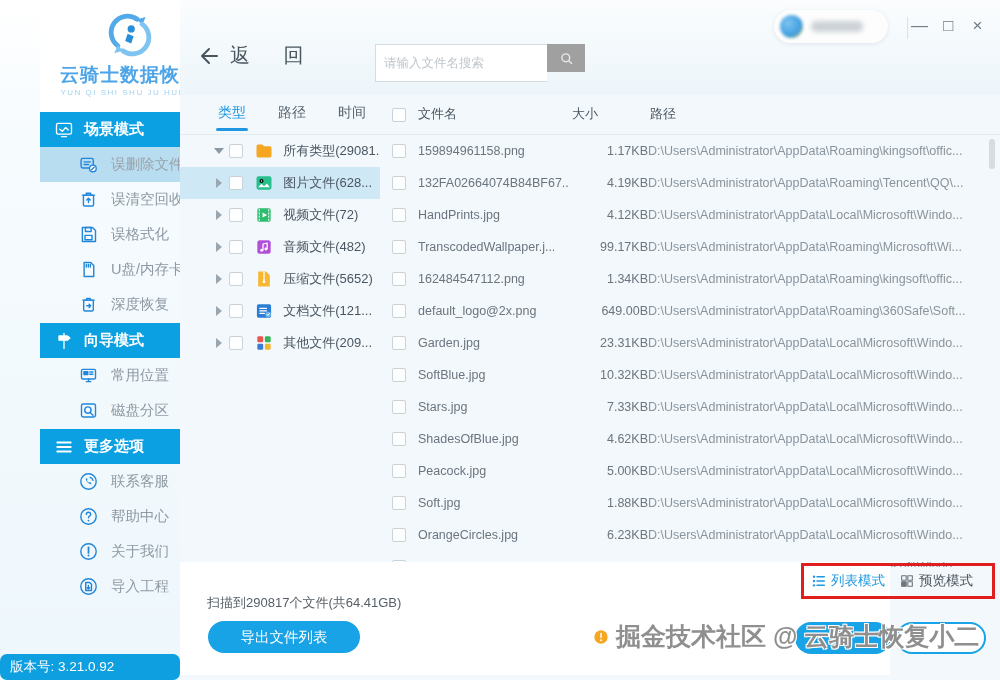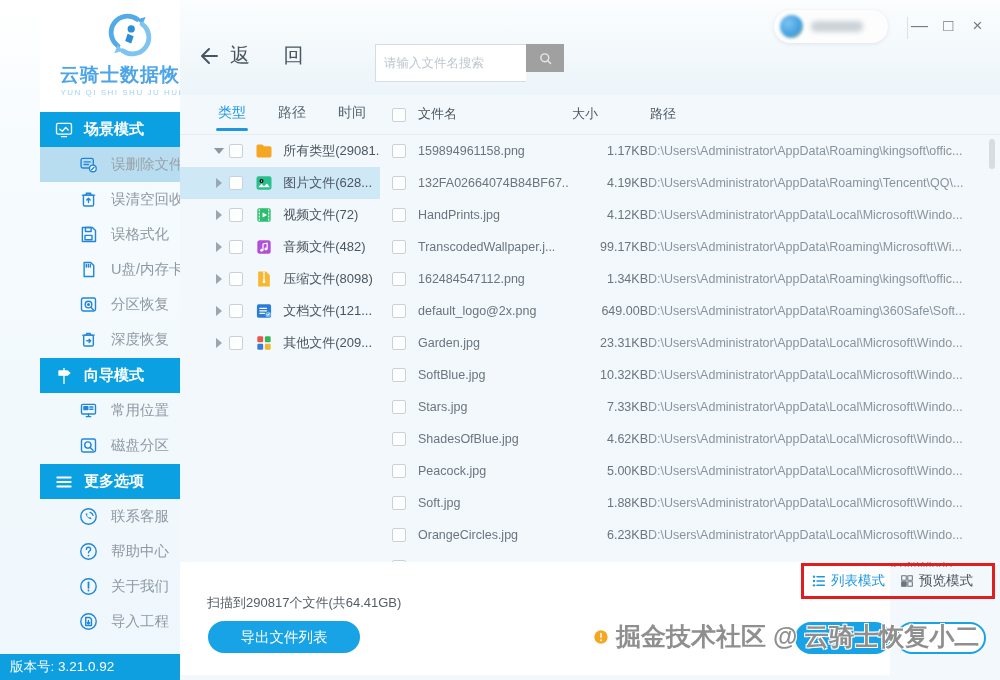--- a/index.html
+++ b/index.html
@@ -10,30 +10,30 @@
   .logo-area{height:112px;background:#fff;text-align:center;padding-top:6px;box-sizing:border-box;}
   .logo-area svg{width:62px;height:58px;display:block;margin:0 auto;}
   .logo-title{font-size:19px;font-weight:bold;color:#4da5e8;letter-spacing:1px;line-height:22px;}
   .logo-sub{font-size:8px;color:#a5d2f0;letter-spacing:1.5px;margin-top:2px;}
   .side-header{height:35px;background:#0aa0e2;color:#fff;display:flex;align-items:center;font-size:15px;font-weight:bold;padding-left:14px;box-sizing:border-box;gap:10px;}
   .side-header .icon{width:20px;height:20px;color:#fff;flex:0 0 auto;}
   .side-header.gap{margin-top:1px;font-family:Liberation Serif, serif;}
   .side-item{height:35px;display:flex;align-items:center;padding-left:38px;box-sizing:border-box;gap:12px;color:#8e99a3;font-size:14.5px;cursor:pointer;}
   .side-item .icon{width:21px;height:21px;color:#2186d9;flex:0 0 auto;}
   .side-item.selected{background:#b9ddf0;color:#98a2aa;}
-  .version{position:absolute;left:0;bottom:0;width:180px;height:26px;background:#0d9fe0;color:#fff;font-size:13.5px;line-height:26px;padding-left:10px;box-sizing:border-box;}
+  .version{position:absolute;left:0;bottom:0;width:180px;height:26px;background:#0d9fe0;color:#fff;font-size:13.5px;line-height:26px;padding-left:10px;box-sizing:border-box;border-radius:7px;}
 
   
   .main{position:absolute;left:180px;top:0;width:820px;height:680px;background:#f2f8fc;}
   .topbar{position:absolute;left:0;top:0;width:820px;height:95px;background:linear-gradient(180deg,#fbfdfe 0%,#ecf5fa 100%);}
   .back{position:absolute;left:18px;top:42px;display:flex;align-items:center;gap:8px;color:#49565f;font-size:20px;cursor:pointer;}
   .back svg{width:24px;height:24px;color:#49565f;}
   .back .back-label{letter-spacing:14px;}
   .searchbar{position:absolute;left:195px;top:44px;display:flex;}
-  .searchbar input{width:151px;height:28px;border:1px solid #d6dde2;border-right:none;background:#fff;padding:18px 8px;font-size:12.5px;color:#555;outline:none;box-sizing:border-box;}
+  .searchbar input{width:172px;height:28px;border:1px solid #d6dde2;border-right:none;background:#fff;padding:18px 8px;font-size:12.5px;color:#555;outline:none;box-sizing:border-box;}
   .searchbar input::placeholder{color:#bfc6cc;}
   .search-btn{width:38px;height:28px;background:#a0a0a0;border:none;display:flex;align-items:center;justify-content:center;cursor:pointer;}
   .search-btn svg{width:17px;height:17px;color:#e9e9e9;}
   .account-badge{position:absolute;left:594px;top:10px;width:114px;height:33px;background:#fdfdfd;border-radius:17px;box-shadow:0 1px 4px rgba(120,140,160,.18);display:flex;align-items:center;padding-left:6px;box-sizing:border-box;gap:8px;}
   .account-badge .avatar{width:23px;height:23px;border-radius:50%;background:radial-gradient(circle at 35% 35%,#7ec3f0,#3f9fe0 60%,#f4c53d 100%);filter:blur(1.5px);}
   .account-badge .blurbar{width:52px;height:11px;border-radius:5px;background:#ccd2d7;filter:blur(2.5px);}
   .win-divider{position:absolute;left:727px;top:17px;width:1px;height:22px;background:#dbe1e6;}
   .win-btns{position:absolute;right:8px;top:12px;display:flex;}
   .win-btn{width:29px;height:28px;text-align:center;line-height:28px;font-size:17px;color:#6e7a84;cursor:pointer;}
 
@@ -137,29 +137,20 @@
         </div>
         <div class="side-item">
           <span class="icon"><svg viewBox="0 0 24 24" fill="none" stroke="currentColor" stroke-width="1.6" stroke-linecap="round" stroke-linejoin="round" width="100%" height="100%">
               <path d="M7 4h7.5L18 7.5V20H7z"></path>
               <path d="M9.5 6.2v3M11.8 6.2v3M14.1 6.2v3"></path>
             </svg></span>
           <span>U盘/内存卡恢复</span>
         </div>
         <div class="side-item">
           <span class="icon"><svg viewBox="0 0 24 24" fill="none" stroke="currentColor" stroke-width="1.6" stroke-linecap="round" stroke-linejoin="round" width="100%" height="100%">
-              <rect x="4" y="4.5" width="16" height="15" rx="2"></rect>
-              <circle cx="12" cy="12" r="3.8"></circle>
-              <circle cx="12" cy="12" r="1" fill="currentColor"></circle>
-              <path d="M15 15.5l2.5 2.5"></path>
-            </svg></span>
-          <span>分区恢复</span>
-        </div>
-        <div class="side-item">
-          <span class="icon"><svg viewBox="0 0 24 24" fill="none" stroke="currentColor" stroke-width="1.6" stroke-linecap="round" stroke-linejoin="round" width="100%" height="100%">
               <path d="M5.5 7h13M10 7V5h4v2"></path>
               <rect x="6.5" y="7" width="11" height="12.5" rx="1.5"></rect>
               <path d="M10 13.5h4.5M12.7 11.7l1.8 1.8-1.8 1.8"></path>
             </svg></span>
           <span>深度恢复</span>
         </div>
         <div class="side-header gap">
           <span class="icon"><svg viewBox="0 0 24 24" fill="none" stroke="currentColor" stroke-width="1.6" stroke-linecap="round" stroke-linejoin="round" width="100%" height="100%">
               <path d="M12 3v18"></path>
               <path d="M6 6h10l3 2.5L16 11H6z" fill="currentColor"></path>
@@ -316,21 +307,21 @@
           <div class="tree-row">
             <span class="caret">
               <span class="caret-right"></span>
             </span>
             <span class="checkbox"></span>
             <span class="tree-icon"><svg viewBox="0 0 24 24" fill="none" stroke="currentColor" stroke-width="1.6" stroke-linecap="round" stroke-linejoin="round" width="100%" height="100%">
                 <path d="M5 3h9.5L19 7.5V21H5z" fill="#f7b731" stroke="none"></path>
                 <path d="M12 4v9" stroke="#fff" stroke-width="1.8" stroke-dasharray="1.8 1.8"></path>
                 <rect x="10.6" y="13.6" width="2.8" height="3.2" rx=".6" fill="#fff" stroke="none"></rect>
               </svg></span>
-            <span class="tree-label">压缩文件(8098)</span>
+            <span class="tree-label">压缩文件(5652)</span>
           </div>
           <div class="tree-row">
             <span class="caret">
               <span class="caret-right"></span>
             </span>
             <span class="checkbox"></span>
             <span class="tree-icon"><svg viewBox="0 0 24 24" fill="none" stroke="currentColor" stroke-width="1.6" stroke-linecap="round" stroke-linejoin="round" width="100%" height="100%">
                 <rect x="3.5" y="4" width="17" height="16" rx="2" fill="#2b7cd3" stroke="none"></rect>
                 <path d="M7 8.7h8M7 11.7h8M7 14.7h5.5" stroke="#fff" stroke-width="1.5"></path>
                 <circle cx="17" cy="16.2" r="3.4" fill="#6db5ef" stroke="none"></circle>

